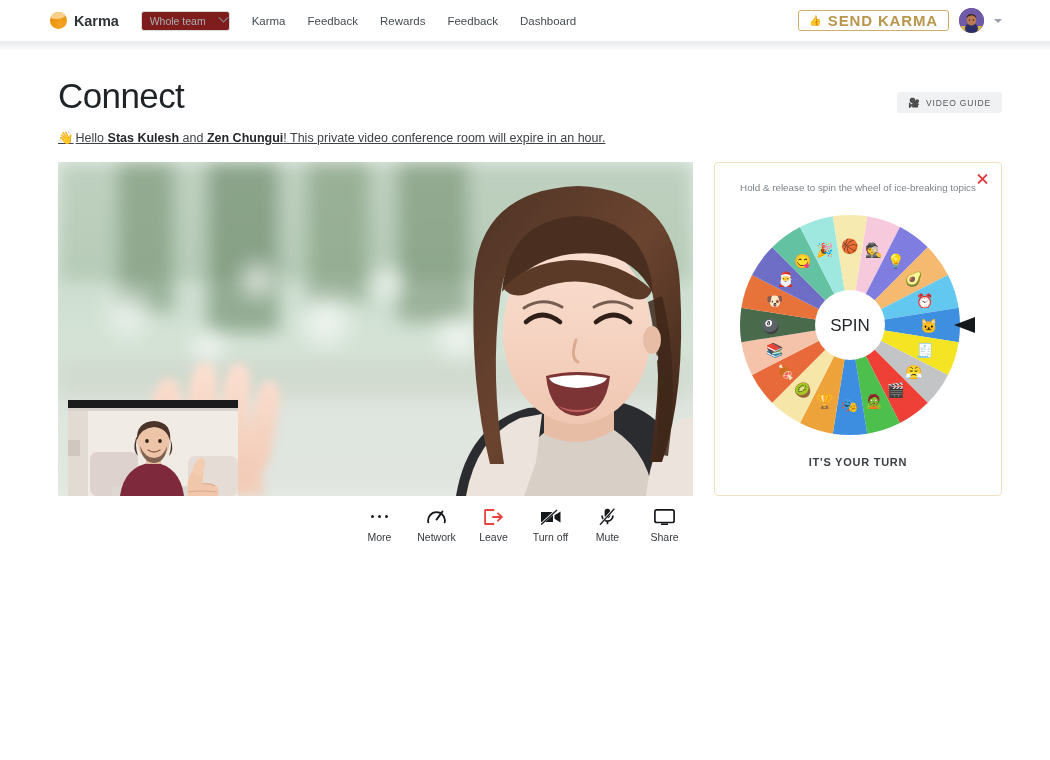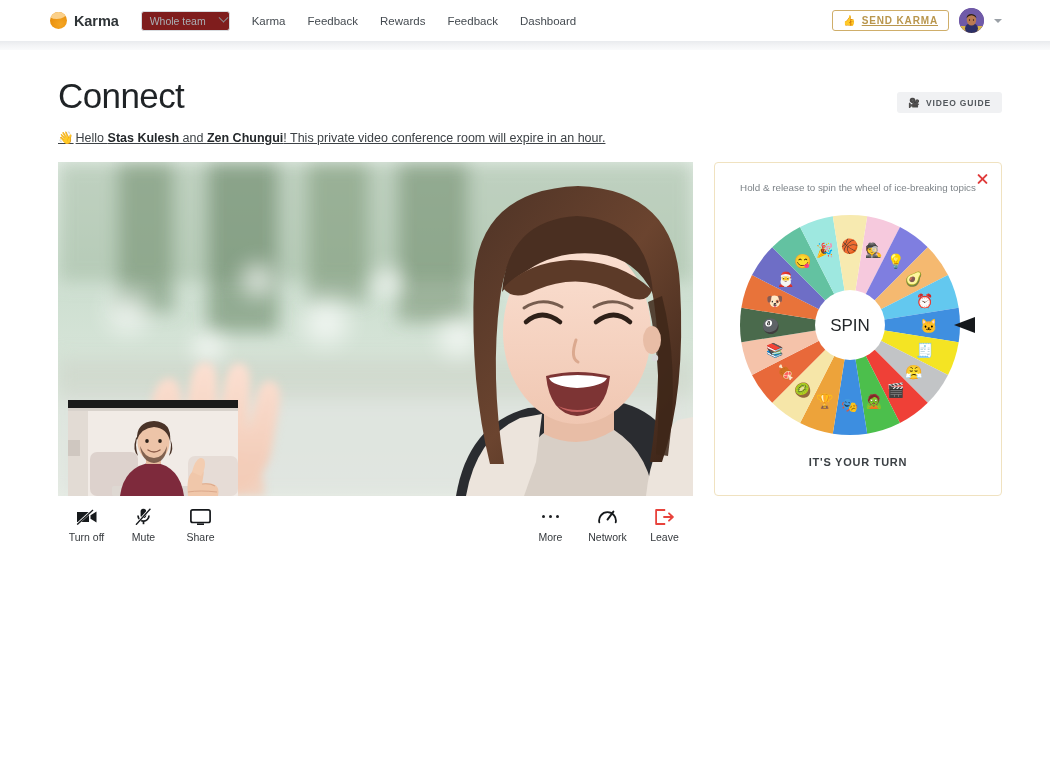--- a/index.html
+++ b/index.html
@@ -118,25 +118,24 @@
     border-radius: 3px;
     background: #fff;
     display: flex;
     align-items: center;
     gap: 6px;
     padding: 0 10px;
     cursor: pointer;
   }
   .send-karma-icon { font-size: 10px; line-height: 1; }
   .send-karma-label {
-    font-size: 10px;
+    font-size: 15px;
     font-weight: bold;
     letter-spacing: 0.85px;
     color: #b9964d;
-    text-decoration: underline;
   }
 
   .avatar {
     width: 25px; height: 25px;
     border-radius: 50%;
     overflow: hidden;
     position: relative;
     background: #6b4fa0;
     cursor: pointer;
     flex: none;
@@ -180,21 +179,21 @@
     border-radius: 3px;
     display: flex;
     align-items: center;
     gap: 6px;
     padding: 0 11px;
     cursor: pointer;
   }
   .video-guide-icon { font-size: 9.5px; line-height: 1; }
   .video-guide-label {
     font-size: 8.5px;
-    font-weight: bold;
+    font-weight: normal;
     letter-spacing: 0.85px;
     color: #53585d;
   }
 
   .greeting {
     margin-top: 17px;
     font-size: 12.5px;
     color: #3d4246;
     line-height: 1.4;
     text-decoration: underline;
@@ -539,20 +538,55 @@
                        L134 84 Q142 82 147 85 Q152 88 150 96Z" fill="#f0c7aa"></path>
               <path d="M124 72 Q127 60 132 58 Q137 57 137 64 Q137 70 133 76Z" fill="#f3cdb1"></path>
               <path d="M134 84 Q142 83 147 86" stroke="#dca98b" stroke-width="1.1" fill="none"></path>
               <path d="M120 92 Q132 90 149 92" stroke="#dca98b" stroke-width="1" fill="none"></path>
             </g>
           </svg>
         </div>
       </div>
 
       <div class="controls">
+        <div class="ctl-group right">
+
+          <div class="ctl">
+            <span class="ctl-ico">
+              <span class="dots">
+                  <i></i>
+                  <i></i>
+                  <i></i>
+                </span>
+            </span>
+            <span class="ctl-label">More</span>
+          </div>
+
+          <div class="ctl">
+            <span class="ctl-ico">
+              <svg width="19" height="17" viewBox="0 0 19 17">
+                <path d="M1.3 14.4A8.4 8.4 0 1 1 17.7 14.4" stroke="#16191c" stroke-width="1.8" fill="none" stroke-linecap="round"></path>
+                <line x1="9.5" y1="11.6" x2="15.4" y2="3.6" stroke="#16191c" stroke-width="1.9" stroke-linecap="round"></line>
+              </svg>
+            </span>
+            <span class="ctl-label">Network</span>
+          </div>
+
+          <div class="ctl danger">
+            <span class="ctl-ico">
+              <svg width="19" height="16" viewBox="0 0 19 16">
+                <path d="M10.2 1H1.1v14h9.1" stroke="#e8433c" stroke-width="1.8" fill="none" stroke-linejoin="round"></path>
+                <line x1="9" y1="8" x2="17.4" y2="8" stroke="#e8433c" stroke-width="1.8" stroke-linecap="round"></line>
+                <path d="M14 4.3L17.8 8 14 11.7" stroke="#e8433c" stroke-width="1.8" fill="none" stroke-linecap="round" stroke-linejoin="round"></path>
+              </svg>
+            </span>
+            <span class="ctl-label">Leave</span>
+          </div>
+        </div>
+
         <div class="ctl-group left">
 
           <div class="ctl">
             <span class="ctl-ico">
               <svg width="22" height="16" viewBox="0 0 22 16">
                 <path d="M1 3h12v10H1z" fill="#16191c"></path>
                 <path d="M14.5 6.2L20.5 2.4v11.2l-6-3.8z" fill="#16191c"></path>
                 <line x1="1.2" y1="15.2" x2="17" y2="0.6" stroke="#ffffff" stroke-width="2.4"></line>
                 <line x1="1.2" y1="15.6" x2="17" y2="1" stroke="#16191c" stroke-width="1.3"></line>
               </svg>
@@ -574,55 +608,20 @@
           </div>
 
           <div class="ctl">
             <span class="ctl-ico">
               <svg width="21" height="16" viewBox="0 0 21 16">
                 <rect x="0.9" y="0.9" width="19.2" height="12.6" rx="1.8" fill="none" stroke="#16191c" stroke-width="1.7"></rect>
                 <line x1="7" y1="15.2" x2="14" y2="15.2" stroke="#16191c" stroke-width="1.7"></line>
               </svg>
             </span>
             <span class="ctl-label">Share</span>
-          </div>
-        </div>
-
-        <div class="ctl-group right">
-
-          <div class="ctl">
-            <span class="ctl-ico">
-              <span class="dots">
-                  <i></i>
-                  <i></i>
-                  <i></i>
-                </span>
-            </span>
-            <span class="ctl-label">More</span>
-          </div>
-
-          <div class="ctl">
-            <span class="ctl-ico">
-              <svg width="19" height="17" viewBox="0 0 19 17">
-                <path d="M1.3 14.4A8.4 8.4 0 1 1 17.7 14.4" stroke="#16191c" stroke-width="1.8" fill="none" stroke-linecap="round"></path>
-                <line x1="9.5" y1="11.6" x2="15.4" y2="3.6" stroke="#16191c" stroke-width="1.9" stroke-linecap="round"></line>
-              </svg>
-            </span>
-            <span class="ctl-label">Network</span>
-          </div>
-
-          <div class="ctl danger">
-            <span class="ctl-ico">
-              <svg width="19" height="16" viewBox="0 0 19 16">
-                <path d="M10.2 1H1.1v14h9.1" stroke="#e8433c" stroke-width="1.8" fill="none" stroke-linejoin="round"></path>
-                <line x1="9" y1="8" x2="17.4" y2="8" stroke="#e8433c" stroke-width="1.8" stroke-linecap="round"></line>
-                <path d="M14 4.3L17.8 8 14 11.7" stroke="#e8433c" stroke-width="1.8" fill="none" stroke-linecap="round" stroke-linejoin="round"></path>
-              </svg>
-            </span>
-            <span class="ctl-label">Leave</span>
           </div>
         </div>
       </div>
     </div>
 
     <div class="wheel-card">
       <div class="wheel-close"></div>
       <div class="wheel-sub">Hold &amp; release to spin the wheel of ice-breaking topics</div>
 
       <div class="wheel-wrap">

